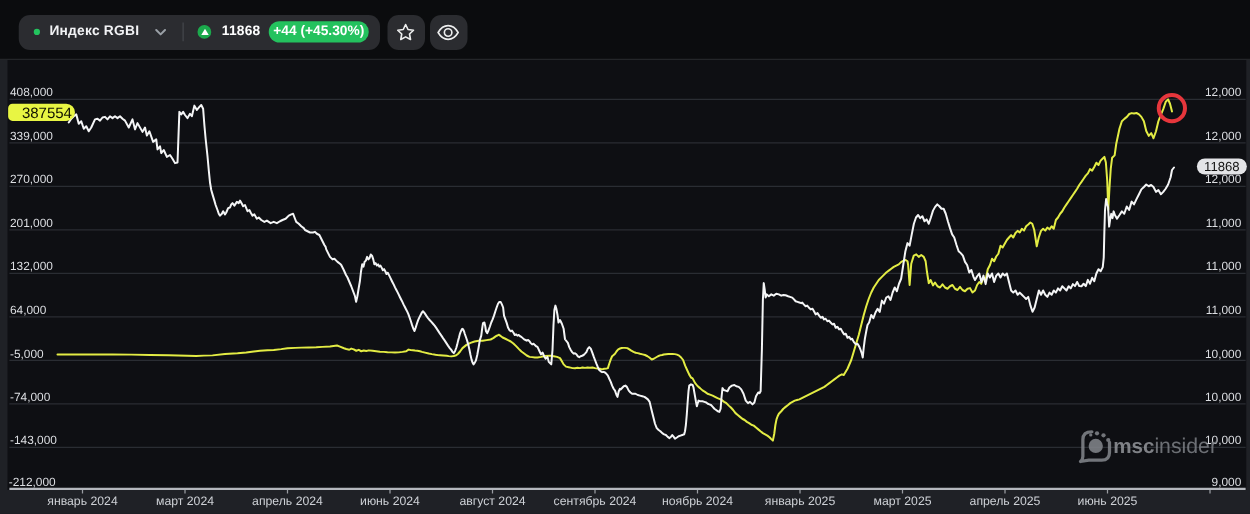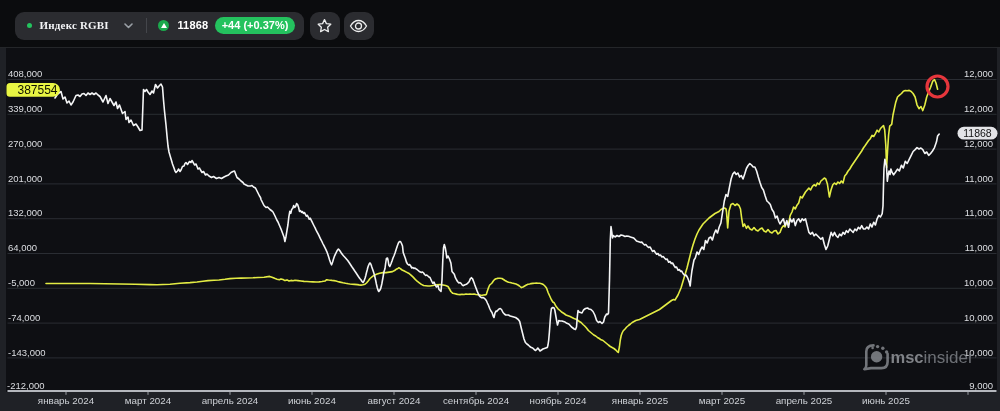--- a/index.html
+++ b/index.html
@@ -2,21 +2,21 @@
 <html><head>
 <meta charset="utf-8">
 <style>
 html,body{margin:0;padding:0;width:1000px;height:411px;overflow:hidden;
   background:#1f2126;font-family:"Liberation Sans",sans-serif;}
 #header{position:absolute;left:0;top:0;width:1000px;height:47px;background:#0b0c0e;
   border-bottom:1px solid #242629;z-index:5;}
 #pill{position:absolute;left:15px;top:11.5px;width:289px;height:28.5px;background:#2b2c30;
   border-radius:9px;white-space:nowrap;}
 .dot{position:absolute;left:12px;top:11.4px;width:5.2px;height:5.2px;border-radius:50%;background:#23c45e;}
-.name{position:absolute;left:24.5px;top:7.6px;color:#f2f3f5;font-size:11px;font-weight:bold;letter-spacing:.2px;font-family:Liberation Serif, serif;}
+.name{position:absolute;left:24.5px;top:7.6px;color:#f2f3f5;font-size:11px;font-weight:bold;letter-spacing:.2px;}
 .chev{position:absolute;left:108.5px;top:11.3px;}
 .sep{position:absolute;left:131px;top:6.7px;width:1px;height:15px;background:#44464b;}
 .gcirc{position:absolute;left:143px;top:8.4px;width:11.4px;height:11.4px;border-radius:50%;background:#1ba94c;
   display:flex;align-items:center;justify-content:center;}
 .tri{width:0;height:0;border-left:3.2px solid transparent;border-right:3.2px solid transparent;
   border-bottom:5px solid #fff;}
 .val{position:absolute;left:162.4px;top:7.6px;color:#fff;font-size:11px;font-weight:bold;letter-spacing:.2px;}
 .badge{position:absolute;left:200px;top:5.6px;width:80px;height:17.2px;background:#24c25e;color:#fff;
   font-size:11px;font-weight:bold;border-radius:8.6px;text-align:center;line-height:17.2px;}
 .sqbtn{position:absolute;top:11.5px;width:29.5px;height:28.5px;background:#2b2c30;
@@ -32,21 +32,21 @@
     <div class="dot"></div>
     <div class="name">Индекс RGBI</div>
     <svg class="chev" width="9" height="6" viewBox="0 0 9 6">
       <path d="M1 1 L4.5 4.5 L8 1" stroke="#9aa0a6" stroke-width="1.6" fill="none" stroke-linecap="round" stroke-linejoin="round"></path>
       </svg>
     <div class="sep"></div>
     <div class="gcirc">
         <div class="tri"></div>
       </div>
     <div class="val">11868</div>
-    <div class="badge">+44 (+0.37%)</div>
+    <div class="badge">+44 (+45.30%)</div>
   </div>
   <div class="sqbtn" style="left:310px;">
     <svg width="17" height="16" viewBox="0 0 17 16" style="position:static">
       <path d="M8.5 1.6 L10.4 5.6 L14.8 6.2 L11.6 9.2 L12.4 13.6 L8.5 11.5 L4.6 13.6 L5.4 9.2 L2.2 6.2 L6.6 5.6 Z" fill="none" stroke="#eceded" stroke-width="1.3" stroke-linejoin="round"></path>
       </svg>
   </div>
   <div class="sqbtn" style="left:344px;">
     <svg width="19" height="14" viewBox="0 0 19 14" style="position:static">
       <path d="M1.5 7 C4 2.6 7 1.5 9.5 1.5 C12 1.5 15 2.6 17.5 7 C15 11.4 12 12.5 9.5 12.5 C7 12.5 4 11.4 1.5 7 Z" fill="none" stroke="#eceded" stroke-width="1.3"></path>
       <circle cx="9.5" cy="7" r="3" fill="none" stroke="#eceded" stroke-width="1.3"></circle>

